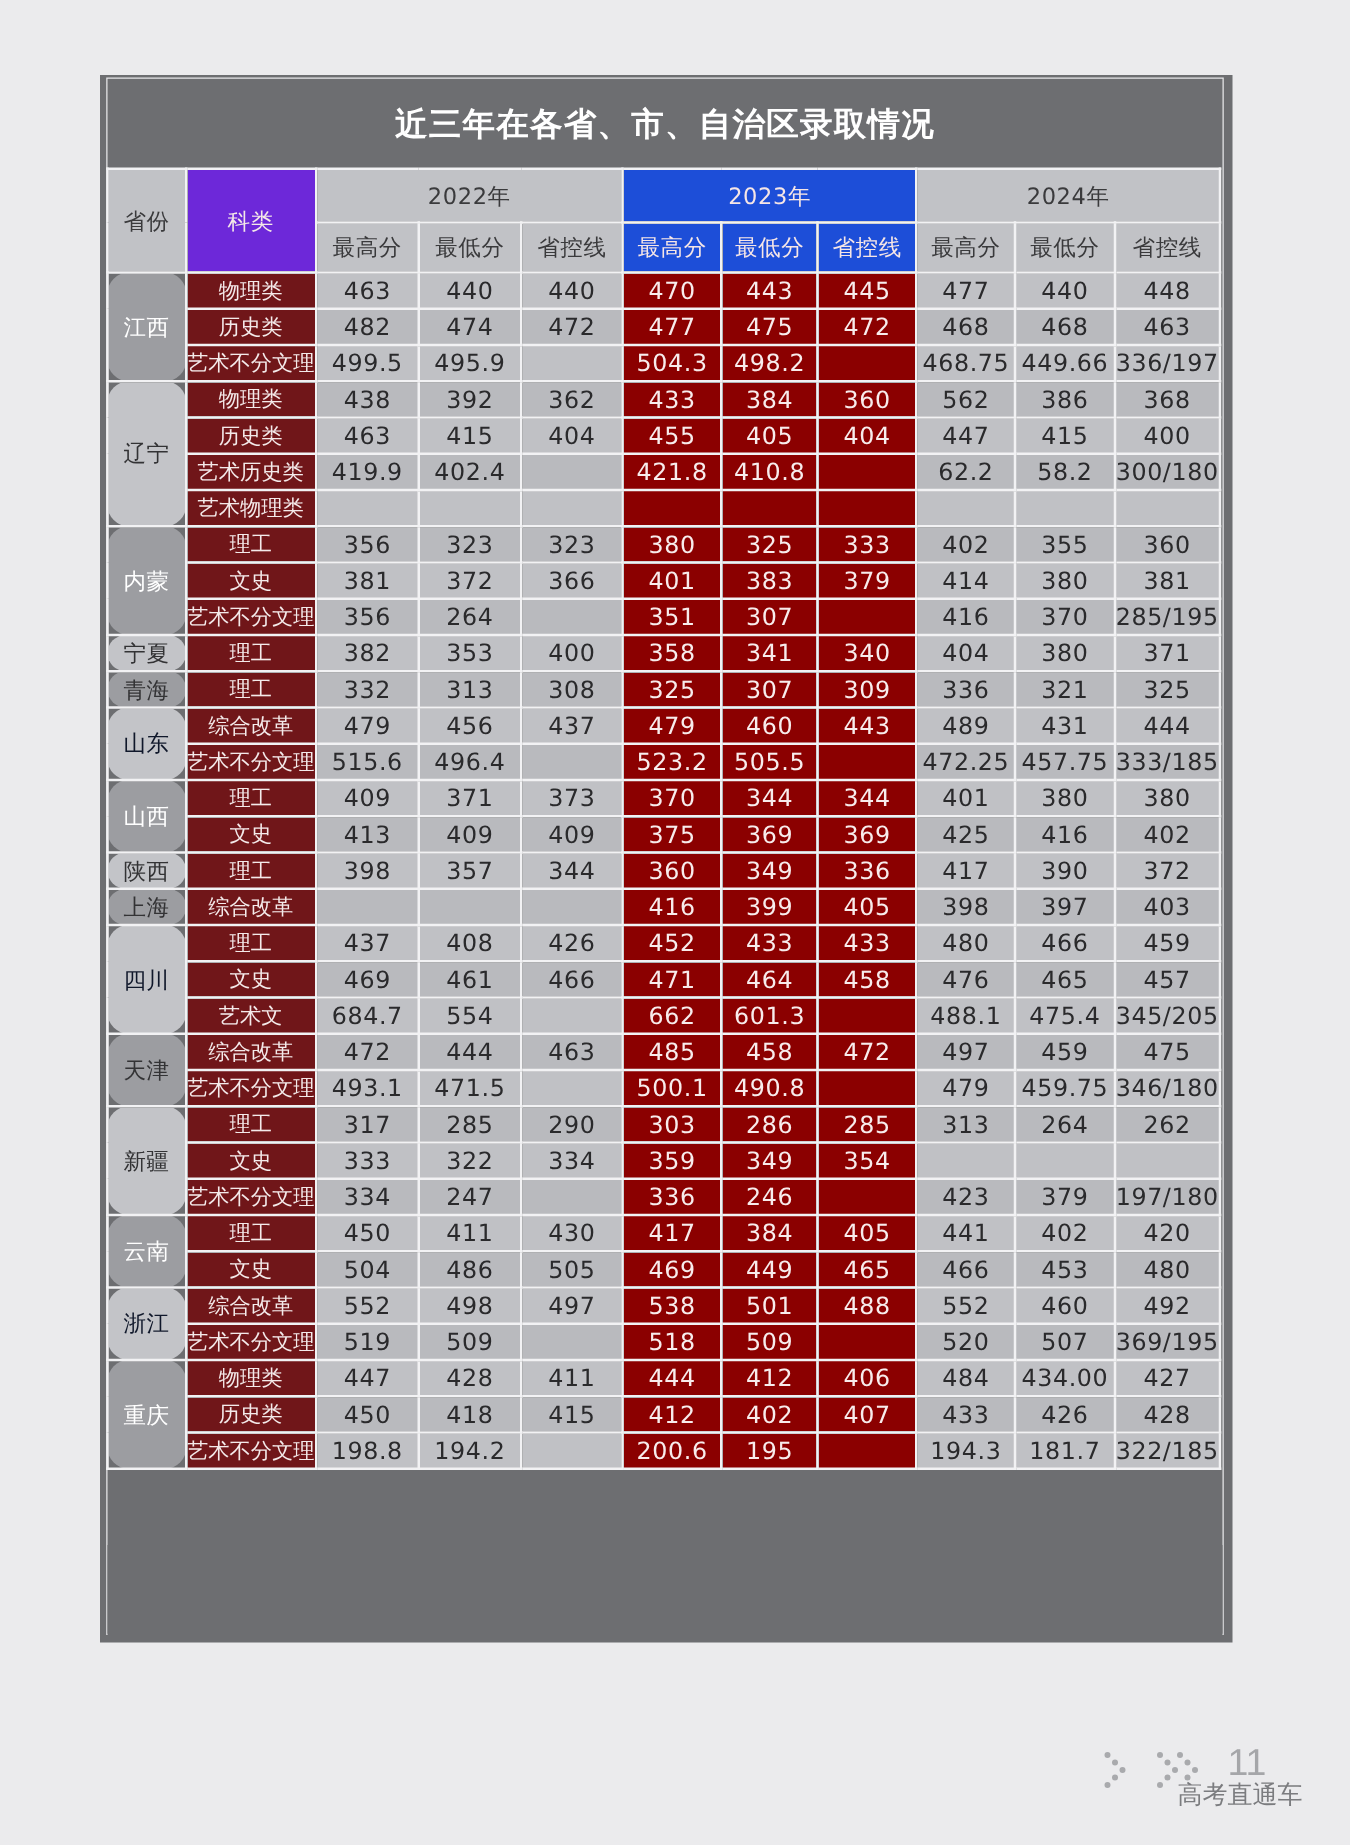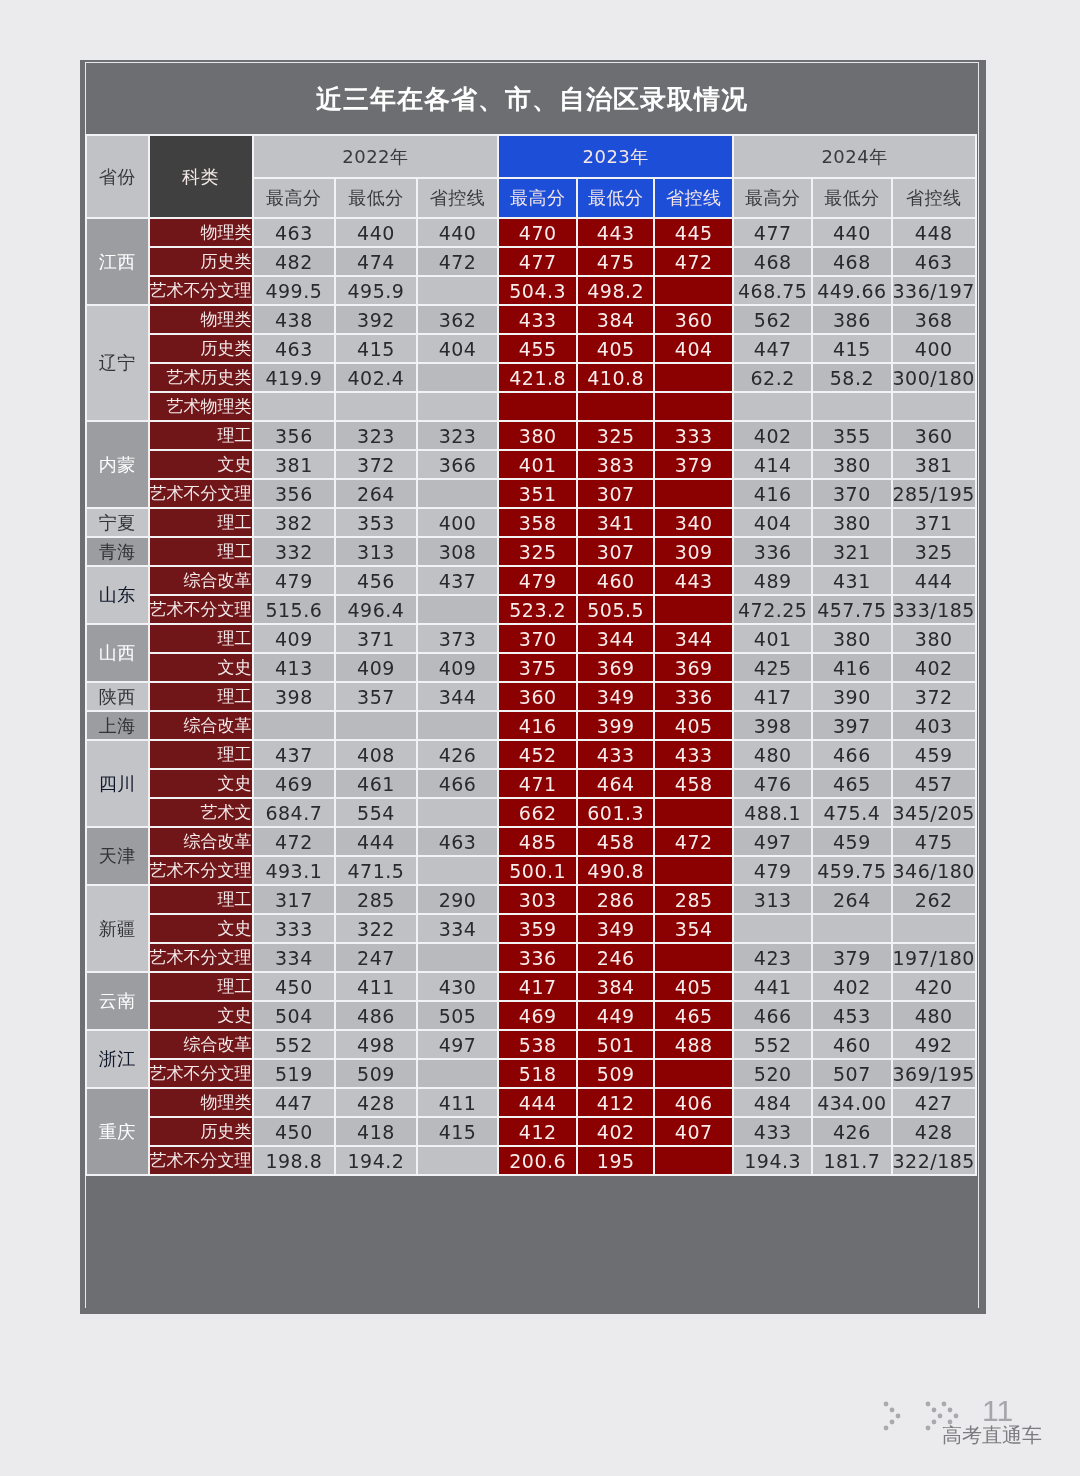--- a/index.html
+++ b/index.html
@@ -25,27 +25,27 @@
   }
   td {
     border:2px solid #f2f2f4; padding:0; text-align:center; vertical-align:middle;
     font-size:19px; color:#2a2a2c; height:27px; white-space:nowrap; overflow:hidden;
     letter-spacing:0.5px;
   }
   .hdr1 td { height:41px;margin-top:43px; }
   .hdr2 td { height:38px; }
   .hdr { font-size:18px; color:#3a3a3c; background:#c1c2c6; }
   .prov-h { background:#c1c2c6; color:#3a3a3c; font-size:18px; }
-  .subj-h { background:#404040; color:#f4e8e8; font-size:18px; }
+  .subj-h { background:#6d28d9; color:#f4e8e8; font-size:18px; }
   .red-h { background:#1d4ed8; color:#f6e6e6; font-size:18px; }
-  .subj { background:#701619; color:#f4eaea; font-size:17px; letter-spacing:0;text-align:right; }
+  .subj { background:#701619; color:#f4eaea; font-size:17px; letter-spacing:0; }
   .red { background:#8b0000; color:#f8ecec; }
   .gray { background:#c0c1c5; }
   .row-alt .gray { background:#b9babe; }
-  .prov { font-size:18px; }
+  .prov { font-size:18px;border-radius:17px; }
   .prov.dark { background:#9c9da1; color:#ffffff; }
   .prov.darktxt { background:#9c9da1; color:#333335;margin-top:20px; }
   .prov.light { background:#c3c4c8; color:#333335; }
   .prov.lightw { background:#c3c4c8; color:#0f172a; }
   .footer-band {
     position:absolute; left:0; top:1173px; width:892px; height:72px; background:#6d6e71;
   }
   .wm {
     position:absolute; left:880px; top:1396px; width:190px; height:60px;
   }

